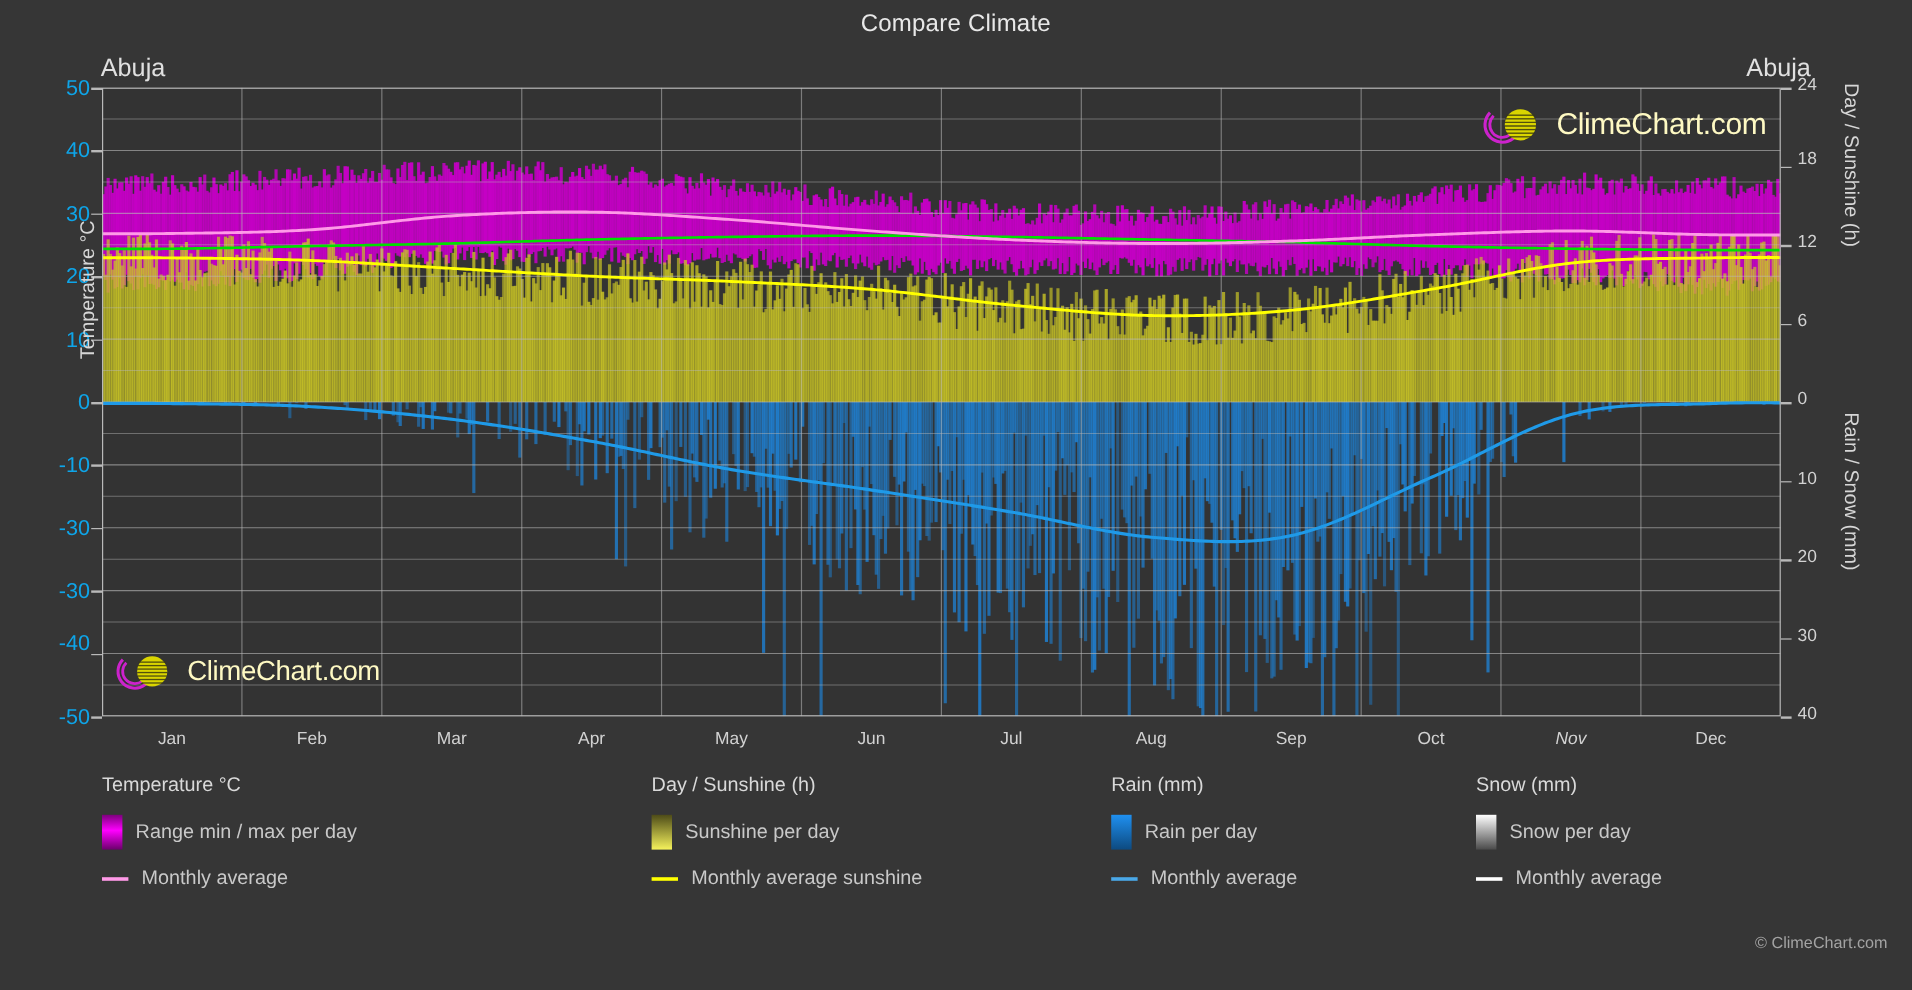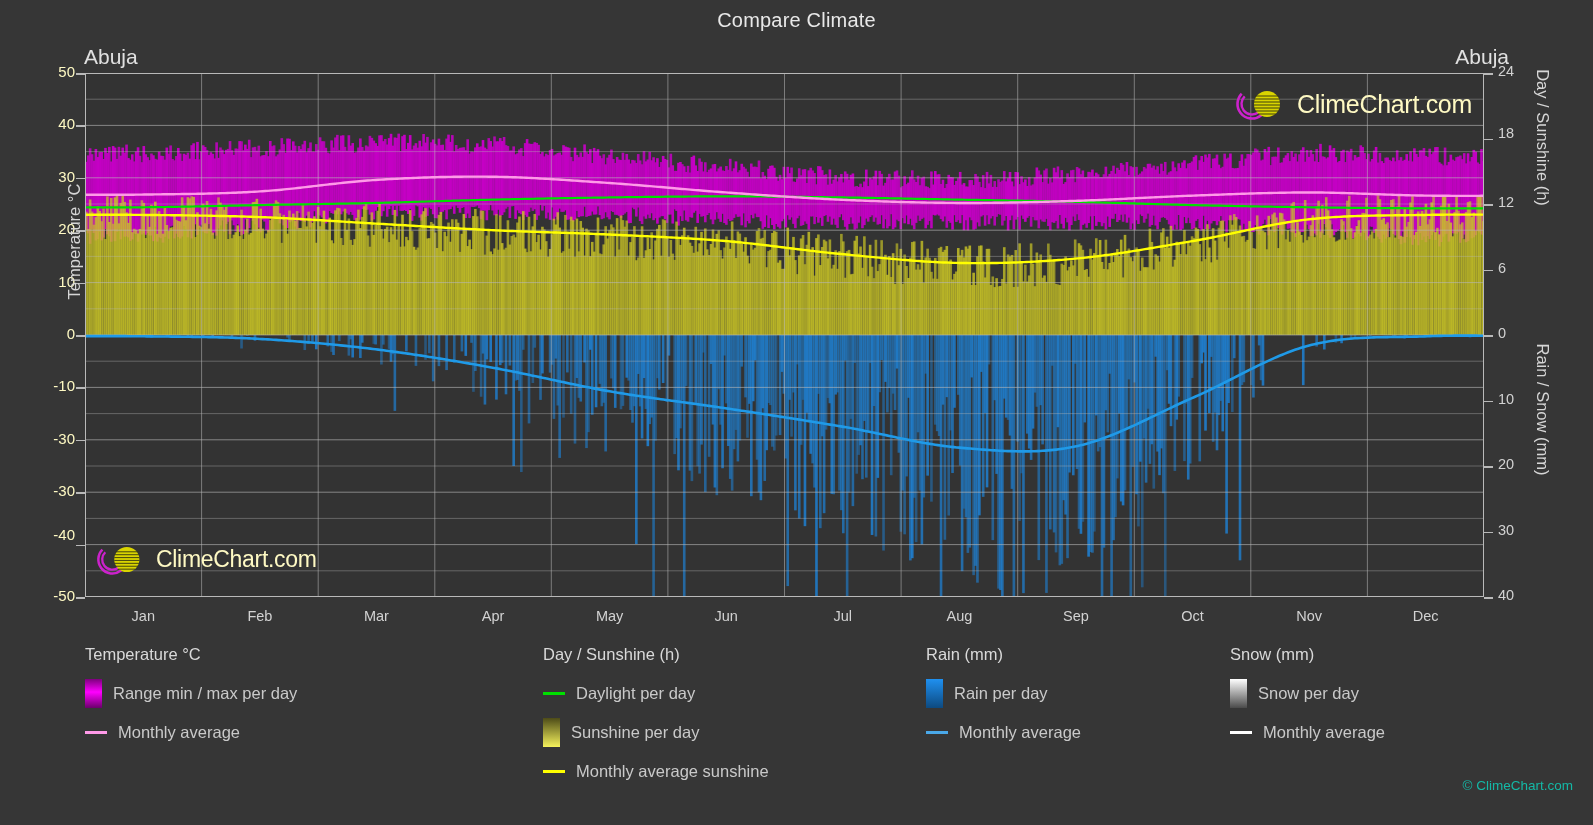--- a/index.html
+++ b/index.html
@@ -28,21 +28,21 @@
   }
   #plot svg{display:block;}
   
   #frame{
     position:absolute;left:85px;top:73px;width:1399px;height:524px;
     border-left:1.5px solid #b9b9b9;border-right:1.5px solid #b9b9b9;
     border-top:1.5px solid #b9b9b9;border-bottom:1.5px solid #b9b9b9;
     pointer-events:none;box-sizing:border-box;
   }
   
-  .ytick{position:absolute;font-size:15px;color:#fef9c3;text-align:right;width:46px;}
+  .ytick{position:absolute;font-size:18px;color:#0ea5e9;text-align:right;width:46px;}
   .ytick-r{position:absolute;font-size:14.5px;color:#d2d2d2;text-align:left;width:46px;}
   .tickmark{position:absolute;background:#b9b9b9;height:1.5px;width:9px;}
   .xtick{position:absolute;font-size:14.5px;color:#d2d2d2;text-align:center;width:80px;}
   #ylabel-left{
     position:absolute;left:-6px;top:232px;width:160px;
     transform:rotate(-90deg);transform-origin:center center;
     text-align:center;font-size:16.5px;color:#d6d6d6;
   }
   #ylabel-r1{
     position:absolute;left:1452px;top:128px;width:180px;
@@ -59,21 +59,21 @@
   .wm .wmtext{font-size:25px;color:#fef9c3;letter-spacing:-.3px;margin-left:6px;font-weight:400;}
   .wm.small .wmtext{font-size:23px;}
   
   #legend{position:absolute;left:0;top:645px;width:1593px;height:165px;}
   .lcol{position:absolute;top:0;}
   .lhead{font-size:16.5px;color:#d9d9d9;margin-bottom:15px;}
   .lrow{display:flex;align-items:center;height:29px;margin-bottom:10px;}
   .lrow .ltext{font-size:16.5px;color:#c9c9c9;margin-left:11px;}
   .sw{width:17px;height:29px;display:inline-block;}
   .ln{width:22px;height:3px;display:inline-block;margin:0 0 0 0;}
-  #copyright{position:absolute;right:20px;top:133px;font-size:13.5px;color:#14b8a6;}
+  #copyright{position:absolute;right:20px;top:133px;font-size:13.5px;color:#a3a3a3;}
 </style>
 </head>
 <body>
 
 <div id="title">Compare Climate</div>
 <div id="city-left">Abuja</div>
 <div id="city-right">Abuja</div>
 
 <div id="plot">
   <svg id="chartsvg" width="1399" height="524" viewBox="0 0 1399 524">
@@ -2125,21 +2125,21 @@
     <div class="xtick" style="left: 103.292px; top: 608px;">Jan</div>
     <div class="xtick" style="left: 219.875px; top: 608px;">Feb</div>
     <div class="xtick" style="left: 336.458px; top: 608px;">Mar</div>
     <div class="xtick" style="left: 453.042px; top: 608px;">Apr</div>
     <div class="xtick" style="left: 569.625px; top: 608px;">May</div>
     <div class="xtick" style="left: 686.208px; top: 608px;">Jun</div>
     <div class="xtick" style="left: 802.792px; top: 608px;">Jul</div>
     <div class="xtick" style="left: 919.375px; top: 608px;">Aug</div>
     <div class="xtick" style="left: 1035.96px; top: 608px;">Sep</div>
     <div class="xtick" style="left: 1152.54px; top: 608px;">Oct</div>
-    <div class="xtick" style="left: 1269.12px; top: 608px;">Nov</div>
+    <div class="xtick" style="left: 1269.12px; top: 608px; font-style: italic;">Nov</div>
     <div class="xtick" style="left: 1385.71px; top: 608px;">Dec</div>
   </div>
 
 <div id="ylabel-left">Temperature °C</div>
 <div id="ylabel-r1">Day / Sunshine (h)</div>
 <div id="ylabel-r2">Rain / Snow (mm)</div>
 
 <div id="legend">
 
   <div class="lcol" style="left:85px;">
@@ -2149,24 +2149,20 @@
       <span class="ltext">Range min / max per day</span>
     </div>
     <div class="lrow">
       <span class="ln" style="background:#ff9ae8;"></span>
       <span class="ltext">Monthly average</span>
     </div>
   </div>
 
   <div class="lcol" style="left:543px;">
     <div class="lhead">Day / Sunshine (h)</div>
-    <div class="lrow">
-      <span class="ln" style="background:#00e000;"></span>
-      <span class="ltext">Daylight per day</span>
-    </div>
     <div class="lrow">
       <span class="sw" style="background:linear-gradient(#4d4b18,#f5f25c);"></span>
       <span class="ltext">Sunshine per day</span>
     </div>
     <div class="lrow">
       <span class="ln" style="background:#ffff00;"></span>
       <span class="ltext">Monthly average sunshine</span>
     </div>
   </div>
 

